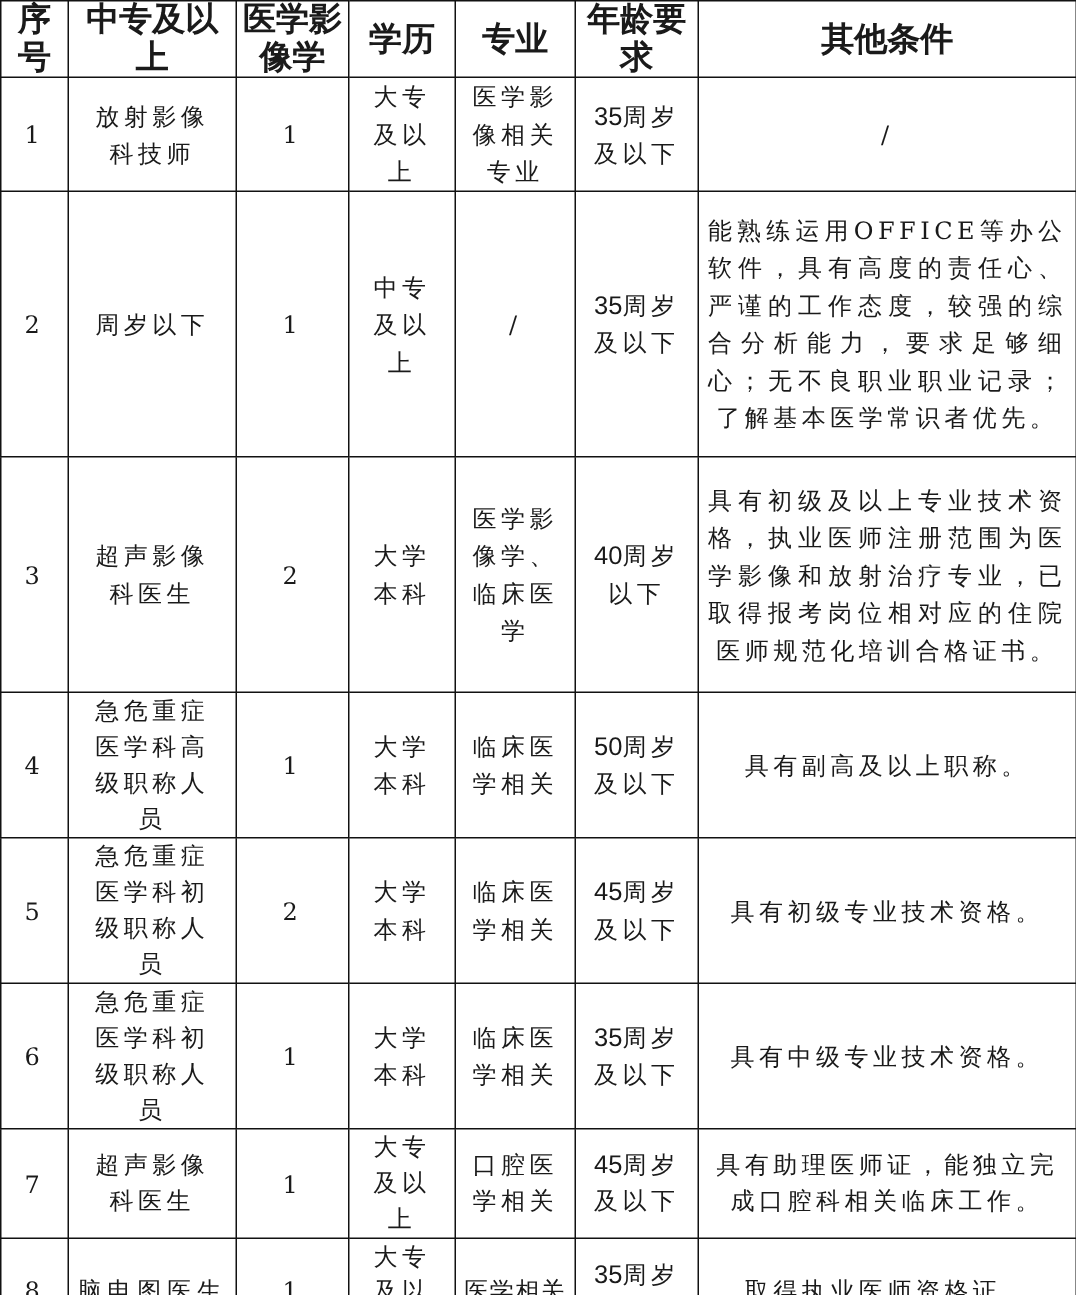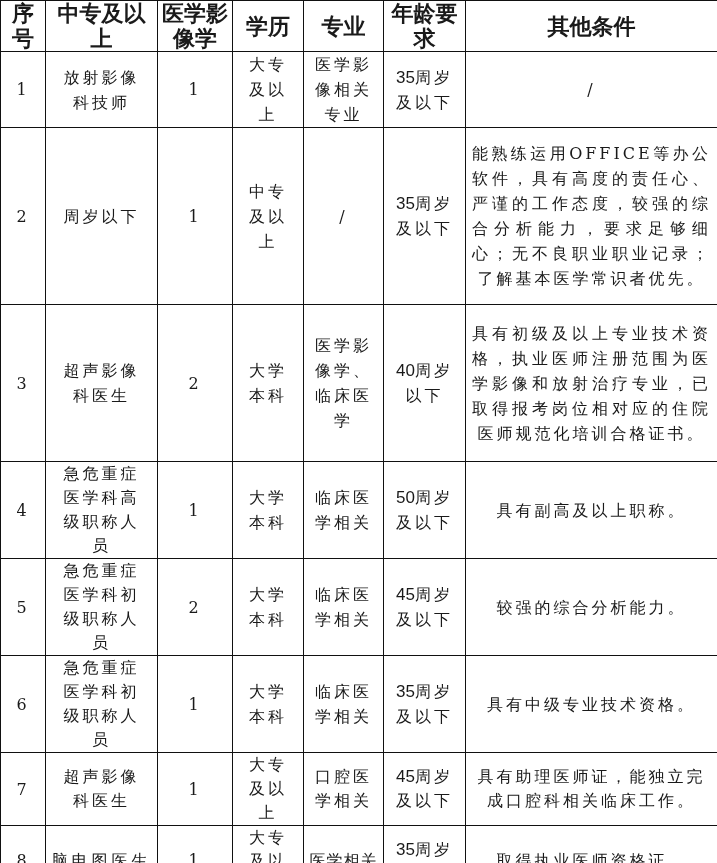--- a/index.html
+++ b/index.html
@@ -102,21 +102,21 @@
       <td class="age" style="padding:0 10px"><span class="age-num">50</span><span>周岁及以下</span></td>
       <td class="cond">具有副高及以上职称。</td>
     </tr>
     <tr style="height:76px">
       <td class="num">5</td>
       <td style="padding:0 14px;line-height:24px">急危重症医学科初级职称人员</td>
       <td class="num">2</td>
       <td style="padding:0 8px">大学本科</td>
       <td style="padding:0 6px">临床医学相关</td>
       <td class="age" style="padding:0 10px"><span class="age-num">45</span><span>周岁及以下</span></td>
-      <td class="cond">较强的综合分析能力。</td>
+      <td class="cond">具有初级专业技术资格。</td>
     </tr>
     <tr style="height:77px">
       <td class="num">6</td>
       <td style="padding:0 14px;line-height:24px">急危重症医学科初级职称人员</td>
       <td class="num">1</td>
       <td style="padding:0 8px">大学本科</td>
       <td style="padding:0 6px">临床医学相关</td>
       <td class="age" style="padding:0 10px"><span class="age-num">35</span><span>周岁及以下</span></td>
       <td class="cond">具有中级专业技术资格。</td>
     </tr>

